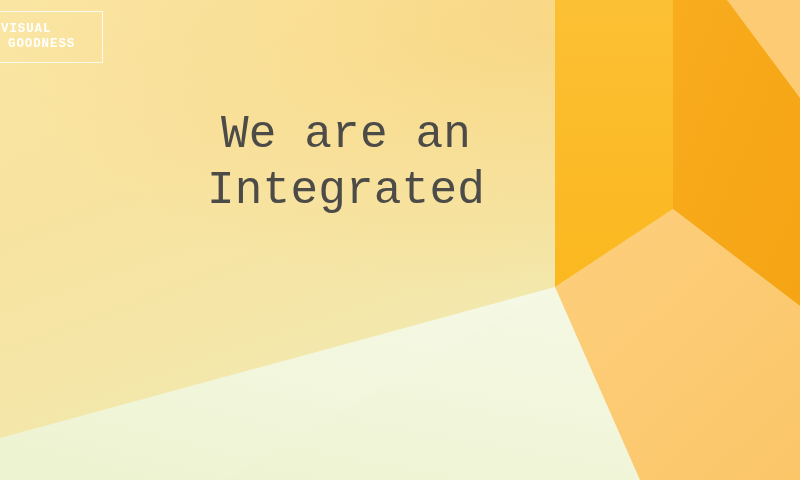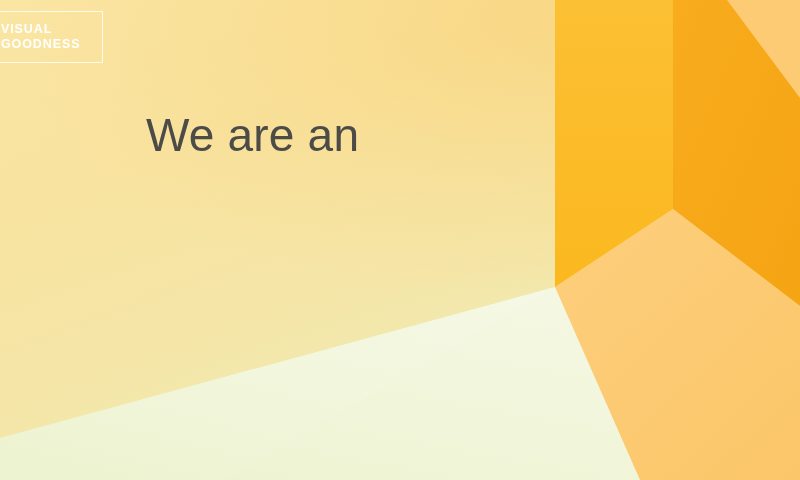--- a/index.html
+++ b/index.html
@@ -7,21 +7,21 @@
     margin: 0;
     padding: 0;
     background: #222;
   }
 
   #stage {
     position: relative;
     width: 800px;
     height: 480px;
     overflow: hidden;
-    font-family: Liberation Sans, sans-serif;
+    font-family: Liberation Mono, monospace;
     background: #F8E3A0;
   }
 
   
   .bg-base {
     position: absolute;
     inset: 0;
     background:
       linear-gradient(160deg,
         #FAE6A4 0%,
@@ -69,38 +69,39 @@
   }
   .logo-line {
     color: #FFFFFF;
     font-size: 12.5px;
     font-weight: bold;
     letter-spacing: 0.9px;
     line-height: 15.5px;
     white-space: nowrap;
   }
   .logo-line-1 { align-self: flex-start; padding-left: 2px; }
-  .logo-line-2 { align-self: flex-start; padding-left: 2px; }
+  .logo-line-2 { align-self: flex-start; padding-left: 9px; }
 
   
   .headline {
     position: absolute;
     left: 146px;
     top: 76px;
     width: 400px;
     color: #4C4B48;
     font-size: 46px;
     font-weight: 300;
     letter-spacing: 0.2px;
     line-height: 56px;
     -webkit-font-smoothing: antialiased;
   }
   .headline-line {
     display: block;
     white-space: nowrap;
+    text-align: center;
   }
 </style>
 </head>
 <body>
 
 <div id="stage">
 
   <div class="bg-base"></div>
   <div class="bg-warm-overlay"></div>
 
@@ -139,15 +140,16 @@
     </svg>
   </div>
 
   <div class="logo-badge">
     <span class="logo-line logo-line-1">VISUAL</span>
     <span class="logo-line logo-line-2">GOODNESS</span>
   </div>
 
   <h1 class="headline">
     <span class="headline-line">We are an</span>
+    <span class="headline-line">Integrated</span>
   </h1>
 
 </div>
 
 </body></html>

